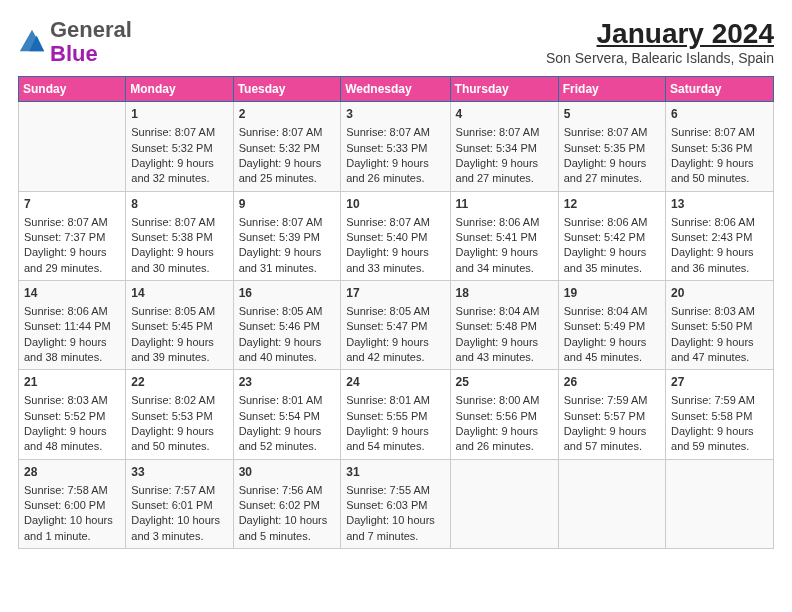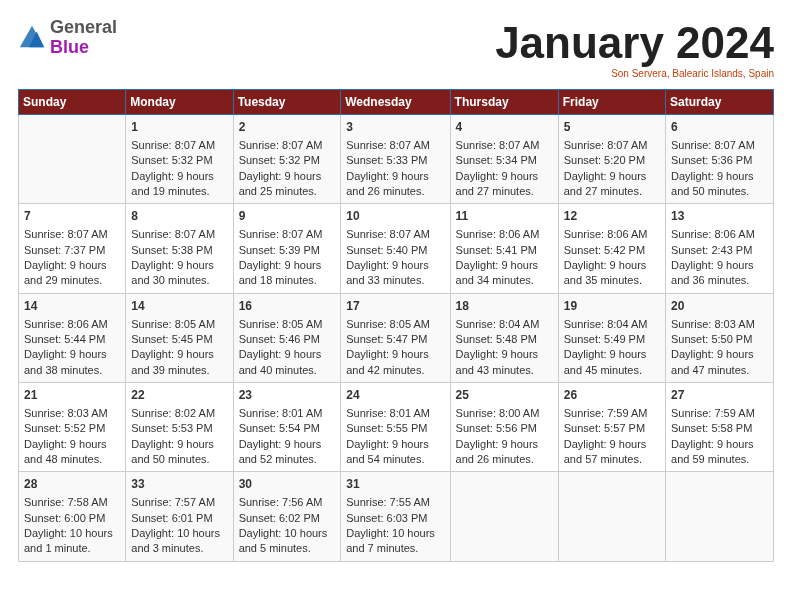--- a/index.html
+++ b/index.html
@@ -18,50 +18,51 @@
       display: flex;
       justify-content: space-between;
       align-items: flex-start;
       margin-bottom: 10px;
     }
     .logo {
       display: flex;
       align-items: center;
     }
     .logo-text {
-      font-size: 18px;
+      font-size: 22px;
       font-weight: bold;
       line-height: 1.1;
     }
     .logo-general { color: #555; }
     .logo-blue { color: #a21caf; }
     .logo-icon {
       width: 28px;
       height: 28px;
       margin-right: 4px;
     }
     .title-block {
       text-align: right;
     }
     .month-title {
-      font-size: 44px;
+      font-size: 28px;
       font-weight: bold;
       color: #222;
+      text-decoration: underline;
     }
     .subtitle {
-      font-size: 10px;
-      color: #c2410c;
+      font-size: 14px;
+      color: #404040;
     }
     table {
       width: 100%;
       border-collapse: collapse;
       font-size: 11px;
     }
     thead tr th {
-      background-color: #7f1d1d;
+      background-color: #ec4899;
       color: #fff;
       padding: 5px 4px;
       text-align: left;
       font-size: 12px;
       font-weight: bold;
       border: 1px solid #2e6da4;
     }
     tbody tr td {
       border: 1px solid #ccc;
       vertical-align: top;
@@ -121,21 +122,21 @@
         </tr>
     </thead>
     <tbody id="calendar-body">
     <tr>
           <td class="empty"></td>
           <td>
             <span class="day-num">1</span>
             <div>Sunrise: 8:07 AM</div>
             <div>Sunset: 5:32 PM</div>
             <div>Daylight: 9 hours</div>
-            <div>and 19 minutes.</div>
+            <div>and 32 minutes.</div>
           </td>
           <td>
             <span class="day-num">2</span>
             <div>Sunrise: 8:07 AM</div>
             <div>Sunset: 5:32 PM</div>
             <div>Daylight: 9 hours</div>
             <div>and 25 minutes.</div>
           </td>
           <td>
             <span class="day-num">3</span>
@@ -147,21 +148,21 @@
           <td>
             <span class="day-num">4</span>
             <div>Sunrise: 8:07 AM</div>
             <div>Sunset: 5:34 PM</div>
             <div>Daylight: 9 hours</div>
             <div>and 27 minutes.</div>
           </td>
           <td>
             <span class="day-num">5</span>
             <div>Sunrise: 8:07 AM</div>
-            <div>Sunset: 5:20 PM</div>
+            <div>Sunset: 5:35 PM</div>
             <div>Daylight: 9 hours</div>
             <div>and 27 minutes.</div>
           </td>
           <td>
             <span class="day-num">6</span>
             <div>Sunrise: 8:07 AM</div>
             <div>Sunset: 5:36 PM</div>
             <div>Daylight: 9 hours</div>
             <div>and 50 minutes.</div>
           </td>
@@ -179,21 +180,21 @@
             <div>Sunrise: 8:07 AM</div>
             <div>Sunset: 5:38 PM</div>
             <div>Daylight: 9 hours</div>
             <div>and 30 minutes.</div>
           </td>
           <td>
             <span class="day-num">9</span>
             <div>Sunrise: 8:07 AM</div>
             <div>Sunset: 5:39 PM</div>
             <div>Daylight: 9 hours</div>
-            <div>and 18 minutes.</div>
+            <div>and 31 minutes.</div>
           </td>
           <td>
             <span class="day-num">10</span>
             <div>Sunrise: 8:07 AM</div>
             <div>Sunset: 5:40 PM</div>
             <div>Daylight: 9 hours</div>
             <div>and 33 minutes.</div>
           </td>
           <td>
             <span class="day-num">11</span>
@@ -214,21 +215,21 @@
             <div>Sunrise: 8:06 AM</div>
             <div>Sunset: 2:43 PM</div>
             <div>Daylight: 9 hours</div>
             <div>and 36 minutes.</div>
           </td>
         </tr>
         <tr>
           <td>
             <span class="day-num">14</span>
             <div>Sunrise: 8:06 AM</div>
-            <div>Sunset: 5:44 PM</div>
+            <div>Sunset: 11:44 PM</div>
             <div>Daylight: 9 hours</div>
             <div>and 38 minutes.</div>
           </td>
           <td>
             <span class="day-num">14</span>
             <div>Sunrise: 8:05 AM</div>
             <div>Sunset: 5:45 PM</div>
             <div>Daylight: 9 hours</div>
             <div>and 39 minutes.</div>
           </td>

